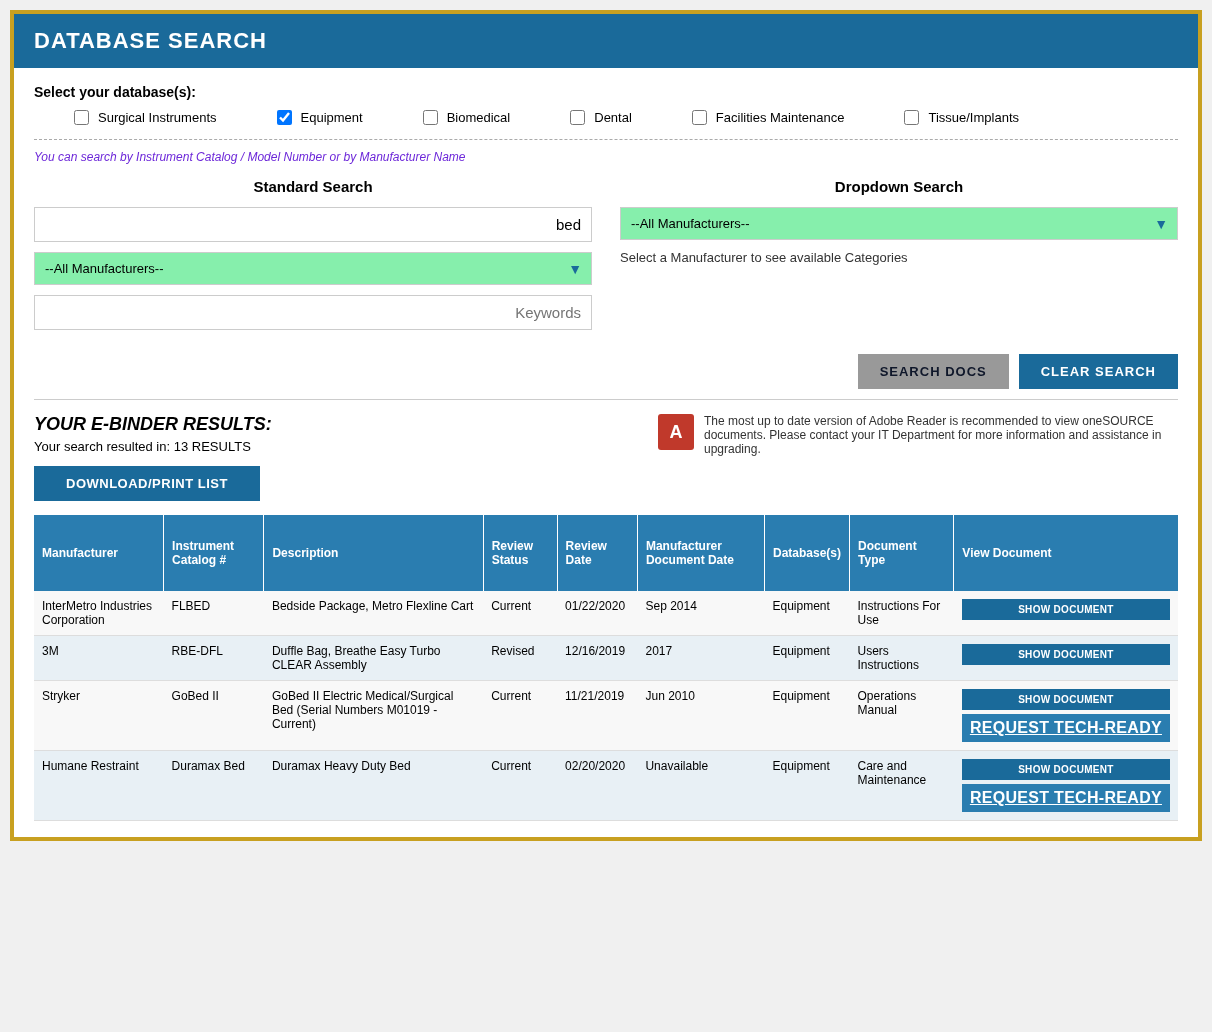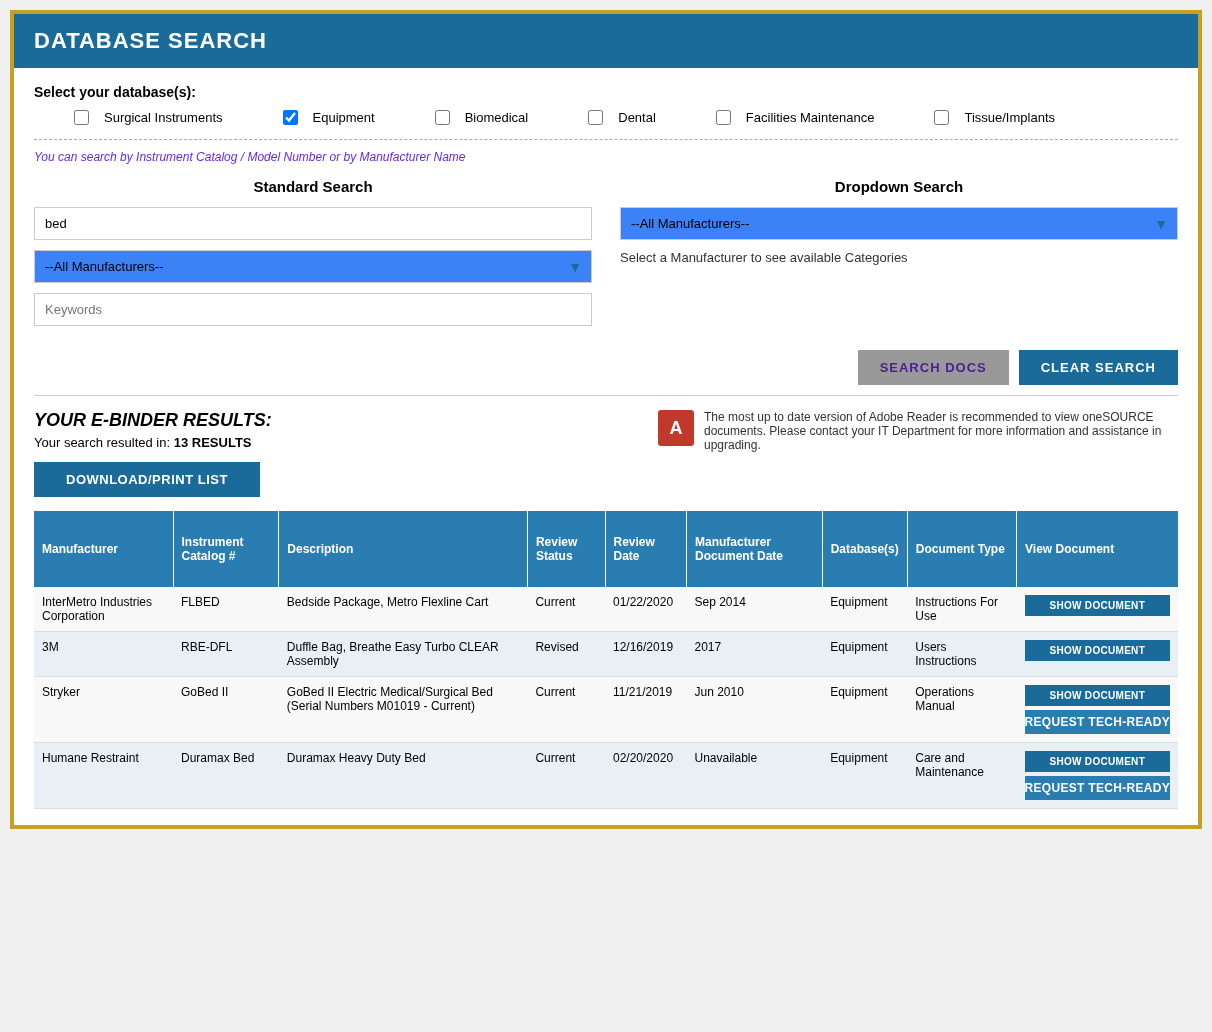--- a/index.html
+++ b/index.html
@@ -35,21 +35,21 @@
     .checkboxes {
       display: flex;
       align-items: center;
       gap: 20px;
       margin-bottom: 14px;
       flex-wrap: wrap;
     }
     .checkbox-item {
       display: flex;
       align-items: center;
-      gap: 15px;
+      gap: 9px;
       font-size: 13px;
       padding-left: 40px;
     }
     .checkbox-item input[type="checkbox"] {
       width: 15px;
       height: 15px;
       cursor: pointer;
     }
     .divider {
       border: none;
@@ -73,36 +73,37 @@
     .search-col-title {
       font-weight: bold;
       font-size: 15px;
       text-align: center;
       margin-bottom: 12px;
     }
     .search-input {
       width: 100%;
       padding: 8px 10px;
       border: 1px solid #ccc;
-      font-size: 13px;
+      font-size: 15px;
       margin-bottom: 10px;
       outline: none;
+      text-align: right;
     }
     .dropdown-wrapper {
       position: relative;
       width: 100%;
       margin-bottom: 10px;
     }
     .dropdown-wrapper select {
       width: 100%;
       padding: 8px 30px 8px 10px;
       border: 1px solid #ccc;
       font-size: 13px;
       appearance: none;
-      background: #3b82f6;
+      background: #86efac;
       cursor: pointer;
       outline: none;
     }
     .dropdown-arrow {
       position: absolute;
       right: 10px;
       top: 50%;
       transform: translateY(-50%);
       pointer-events: none;
       color: #1a6a9a;
@@ -115,21 +116,21 @@
     }
     .button-row {
       display: flex;
       justify-content: flex-end;
       align-items: center;
       gap: 10px;
       margin-bottom: 6px;
     }
     .btn-search {
       background: #999;
-      color: #4c1d95;
+      color: #0f172a;
       border: none;
       padding: 10px 22px;
       font-size: 13px;
       font-weight: bold;
       letter-spacing: 1px;
       cursor: pointer;
       text-transform: uppercase;
     }
     .btn-clear {
       background: #1a6a9a;
@@ -166,21 +167,21 @@
       font-size: 18px;
       font-weight: bold;
       font-style: italic;
       text-transform: uppercase;
     }
     .results-count {
       font-size: 13px;
       margin-top: 4px;
     }
     .results-count strong {
-      font-weight: bold;
+      font-weight: normal;
     }
     .adobe-note {
       display: flex;
       align-items: flex-start;
       gap: 10px;
       max-width: 520px;
       font-size: 12px;
       color: #333;
     }
     .adobe-icon {
@@ -252,27 +253,28 @@
       font-weight: bold;
       cursor: pointer;
       text-transform: uppercase;
       white-space: nowrap;
       letter-spacing: 0.3px;
     }
     .btn-request {
       background: #2a7db0;
       color: #fff;
       border: none;
-      padding: 5px 0;
-      font-size: 12px;
+      padding: 5px 8px;
+      font-size: 16px;
       font-weight: bold;
       cursor: pointer;
       text-transform: uppercase;
       white-space: nowrap;
       letter-spacing: 0.3px;
+      text-decoration: underline;
     }
   </style>
 </head>
 <body>
 
 <div class="outer-border">
   <div class="header-bar">
     <h1>DATABASE SEARCH</h1>
   </div>
 

